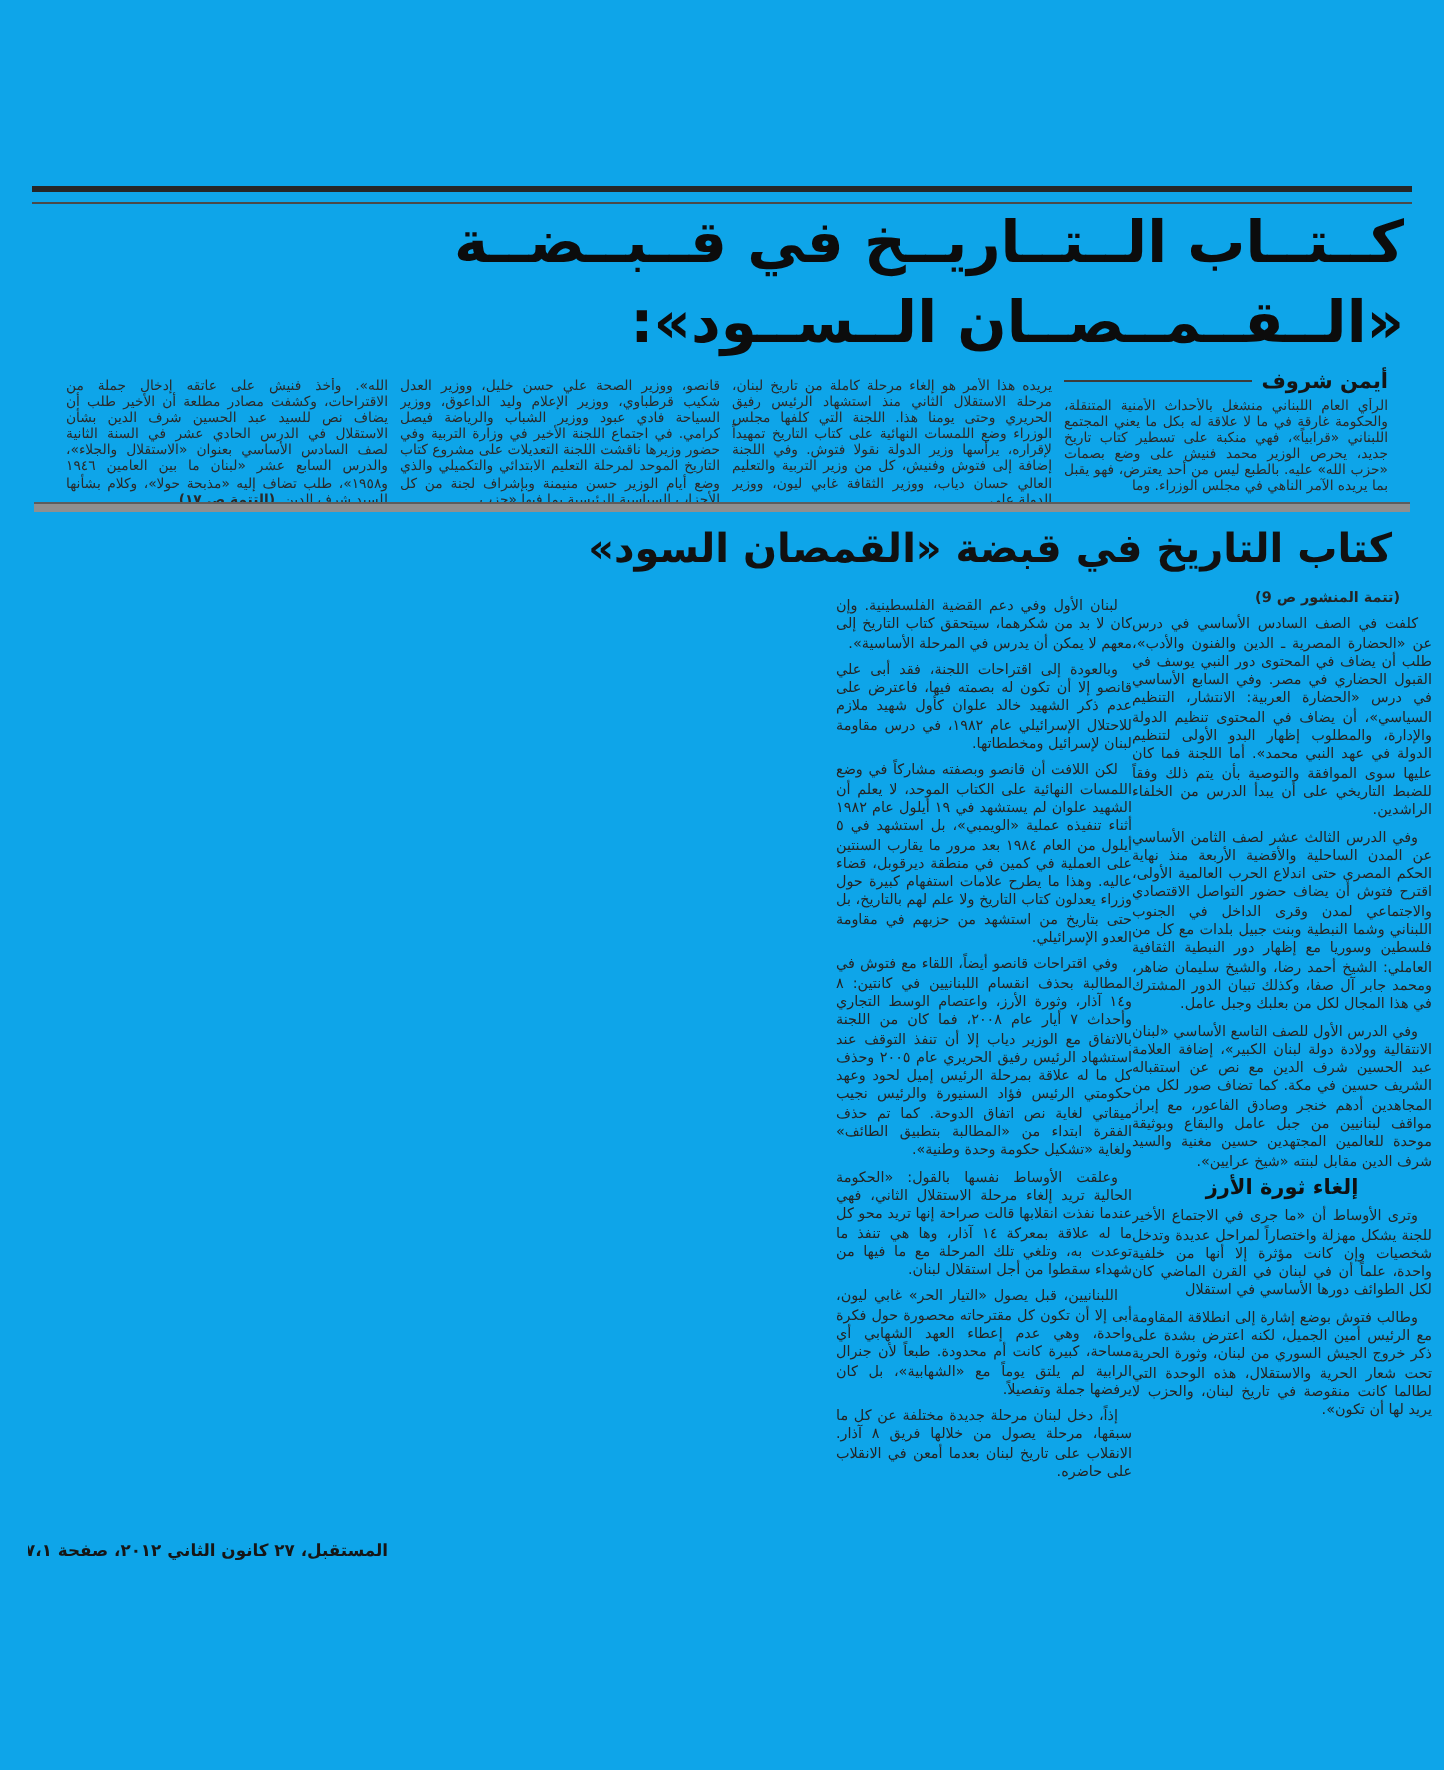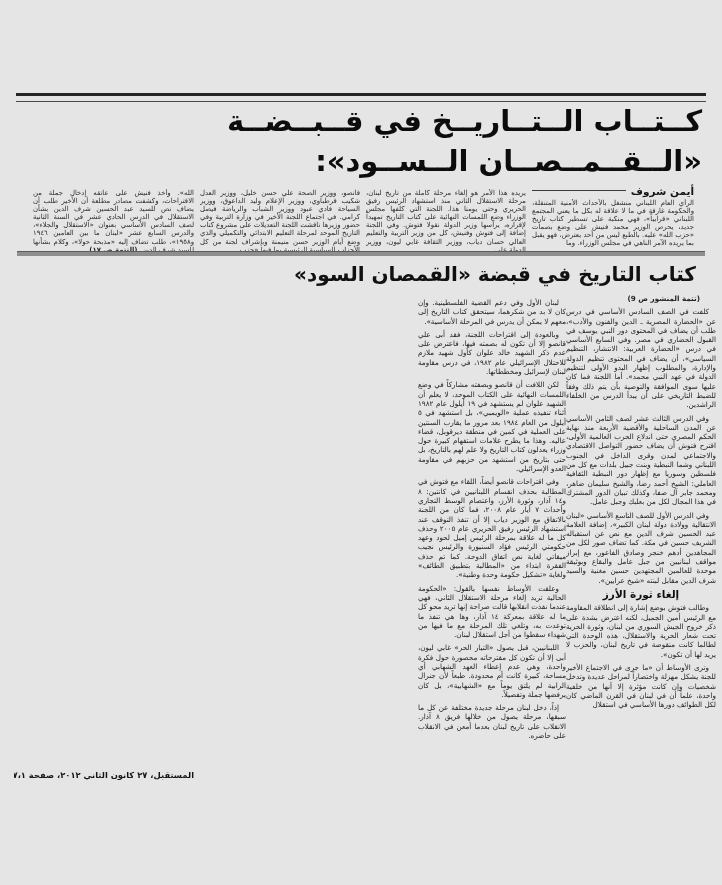--- a/index.html
+++ b/index.html
@@ -1,17 +1,17 @@
 <!DOCTYPE html>
 <html dir="rtl" lang="ar"><head>
 <meta charset="utf-8">
 <style>
   html,body{margin:0;padding:0;background:#ffffff;}
   .page{
-    position:relative;width:722px;height:885px;background:#e5e5e5;
+    position:relative;width:722px;height:885px;background:#0ea5e9;
     font-family:"DejaVu Sans",sans-serif;direction:rtl;color:#1c1c1c;overflow:hidden;
   }
   .top-rule{
     position:absolute;left:16px;right:16px;top:93px;height:5px;
     border-top:3px solid #262626;border-bottom:1px solid #4a4a4a;
   }
   .headline{
     position:absolute;top:101px;right:20px;left:28px;
     text-align:right;font-weight:bold;color:#0c0c0c;
     font-size:29px;line-height:40px;letter-spacing:-0.5px;
@@ -81,22 +81,22 @@
   <div class="divider"></div>
 
   <div class="section-head">كتاب التاريخ في قبضة «القمصان السود»</div>
 
   <div class="bcol bcol-right">
     <div class="cont-tag">(تتمة المنشور ص 9)</div>
     <p class="para">كلفت في الصف السادس الأساسي في درس عن «الحضارة المصرية ـ الدين والفنون والأدب»، طلب أن يضاف في المحتوى دور النبي يوسف في القبول الحضاري في مصر. وفي السابع الأساسي في درس «الحضارة العربية: الانتشار، التنظيم السياسي»، أن يضاف في المحتوى تنظيم الدولة والإدارة، والمطلوب إظهار البدو الأولى لتنظيم الدولة في عهد النبي محمد». أما اللجنة فما كان عليها سوى الموافقة والتوصية بأن يتم ذلك وفقاً للضبط التاريخي على أن يبدأ الدرس من الخلفاء الراشدين.</p>
     <p class="para">وفي الدرس الثالث عشر لصف الثامن الأساسي عن المدن الساحلية والأقضية الأربعة منذ نهاية الحكم المصري حتى اندلاع الحرب العالمية الأولى، اقترح فتوش أن يضاف حضور التواصل الاقتصادي والاجتماعي لمدن وقرى الداخل في الجنوب اللبناني وشما النبطية وبنت جبيل بلدات مع كل من فلسطين وسوريا مع إظهار دور النبطية الثقافية العاملي: الشيخ أحمد رضا، والشيخ سليمان ضاهر، ومحمد جابر آل صفا، وكذلك تبيان الدور المشترك في هذا المجال لكل من بعلبك وجبل عامل.</p>
     <p class="para">وفي الدرس الأول للصف التاسع الأساسي «لبنان الانتقالية وولادة دولة لبنان الكبير»، إضافة العلامة عبد الحسين شرف الدين مع نص عن استقباله الشريف حسين في مكة. كما تضاف صور لكل من المجاهدين أدهم خنجر وصادق الفاعور، مع إبراز مواقف لبنانيين من جبل عامل والبقاع وبوثيقة موحدة للعالمين المجتهدين حسين مغنية والسيد شرف الدين مقابل لبنته «شيخ عرايين».</p>
     <div class="body-subhead">إلغاء ثورة الأرز</div>
+    <p class="para">وترى الأوساط أن «ما جرى في الاجتماع الأخير للجنة يشكل مهزلة واختصاراً لمراحل عديدة وتدخل شخصيات وإن كانت مؤثرة إلا أنها من خلفية واحدة، علماً أن في لبنان في القرن الماضي كان لكل الطوائف دورها الأساسي في استقلال</p>
     <p class="para">وطالب فتوش بوضع إشارة إلى انطلاقة المقاومة مع الرئيس أمين الجميل، لكنه اعترض بشدة على ذكر خروج الجيش السوري من لبنان، وثورة الحرية تحت شعار الحرية والاستقلال، هذه الوحدة التي لطالما كانت منقوصة في تاريخ لبنان، والحزب لا يريد لها أن تكون».</p>
-    <p class="para">وترى الأوساط أن «ما جرى في الاجتماع الأخير للجنة يشكل مهزلة واختصاراً لمراحل عديدة وتدخل شخصيات وإن كانت مؤثرة إلا أنها من خلفية واحدة، علماً أن في لبنان في القرن الماضي كان لكل الطوائف دورها الأساسي في استقلال</p>
   </div>
 
   <div class="bcol bcol-left">
     <p class="para">لبنان الأول وفي دعم القضية الفلسطينية. وإن كان لا بد من شكرهما، سيتحقق كتاب التاريخ إلى معهم لا يمكن أن يدرس في المرحلة الأساسية».</p>
     <p class="para">وبالعودة إلى اقتراحات اللجنة، فقد أبى علي قانصو إلا أن تكون له بصمته فيها، فاعترض على عدم ذكر الشهيد خالد علوان كأول شهيد ملازم للاحتلال الإسرائيلي عام ١٩٨٢، في درس مقاومة لبنان لإسرائيل ومخططاتها.</p>
     <p class="para">لكن اللافت أن قانصو وبصفته مشاركاً في وضع اللمسات النهائية على الكتاب الموحد، لا يعلم أن الشهيد علوان لم يستشهد في ١٩ أيلول عام ١٩٨٢ أثناء تنفيذه عملية «الويمبي»، بل استشهد في ٥ أيلول من العام ١٩٨٤ بعد مرور ما يقارب السنتين على العملية في كمين في منطقة ديرقوبل، قضاء عاليه. وهذا ما يطرح علامات استفهام كبيرة حول وزراء يعدلون كتاب التاريخ ولا علم لهم بالتاريخ، بل حتى بتاريخ من استشهد من حزبهم في مقاومة العدو الإسرائيلي.</p>
     <p class="para">وفي اقتراحات قانصو أيضاً، اللقاء مع فتوش في المطالبة بحذف انقسام اللبنانيين في كانتين: ٨ و١٤ آذار، وثورة الأرز، واعتصام الوسط التجاري وأحداث ٧ أيار عام ٢٠٠٨، فما كان من اللجنة بالاتفاق مع الوزير دياب إلا أن تنفذ التوقف عند استشهاد الرئيس رفيق الحريري عام ٢٠٠٥ وحذف كل ما له علاقة بمرحلة الرئيس إميل لحود وعهد حكومتي الرئيس فؤاد السنيورة والرئيس نجيب ميقاتي لغاية نص اتفاق الدوحة. كما تم حذف الفقرة ابتداء من «المطالبة بتطبيق الطائف» ولغاية «تشكيل حكومة وحدة وطنية».</p>
     <p class="para">وعلقت الأوساط نفسها بالقول: «الحكومة الحالية تريد إلغاء مرحلة الاستقلال الثاني، فهي عندما نفذت انقلابها قالت صراحة إنها تريد محو كل ما له علاقة بمعركة ١٤ آذار، وها هي تنفذ ما توعدت به، وتلغي تلك المرحلة مع ما فيها من شهداء سقطوا من أجل استقلال لبنان.</p>
     <p class="para">اللبنانيين، قبل يصول «التيار الحر» غابي ليون، أبى إلا أن تكون كل مقترحاته محصورة حول فكرة واحدة، وهي عدم إعطاء العهد الشهابي أي مساحة، كبيرة كانت أم محدودة. طبعاً لأن جنرال الرابية لم يلتق يوماً مع «الشهابية»، بل كان يرفضها جملة وتفصيلاً.</p>
     <p class="para">إذاً، دخل لبنان مرحلة جديدة مختلفة عن كل ما سبقها، مرحلة يصول من خلالها فريق ٨ آذار. الانقلاب على تاريخ لبنان بعدما أمعن في الانقلاب على حاضره.</p>

